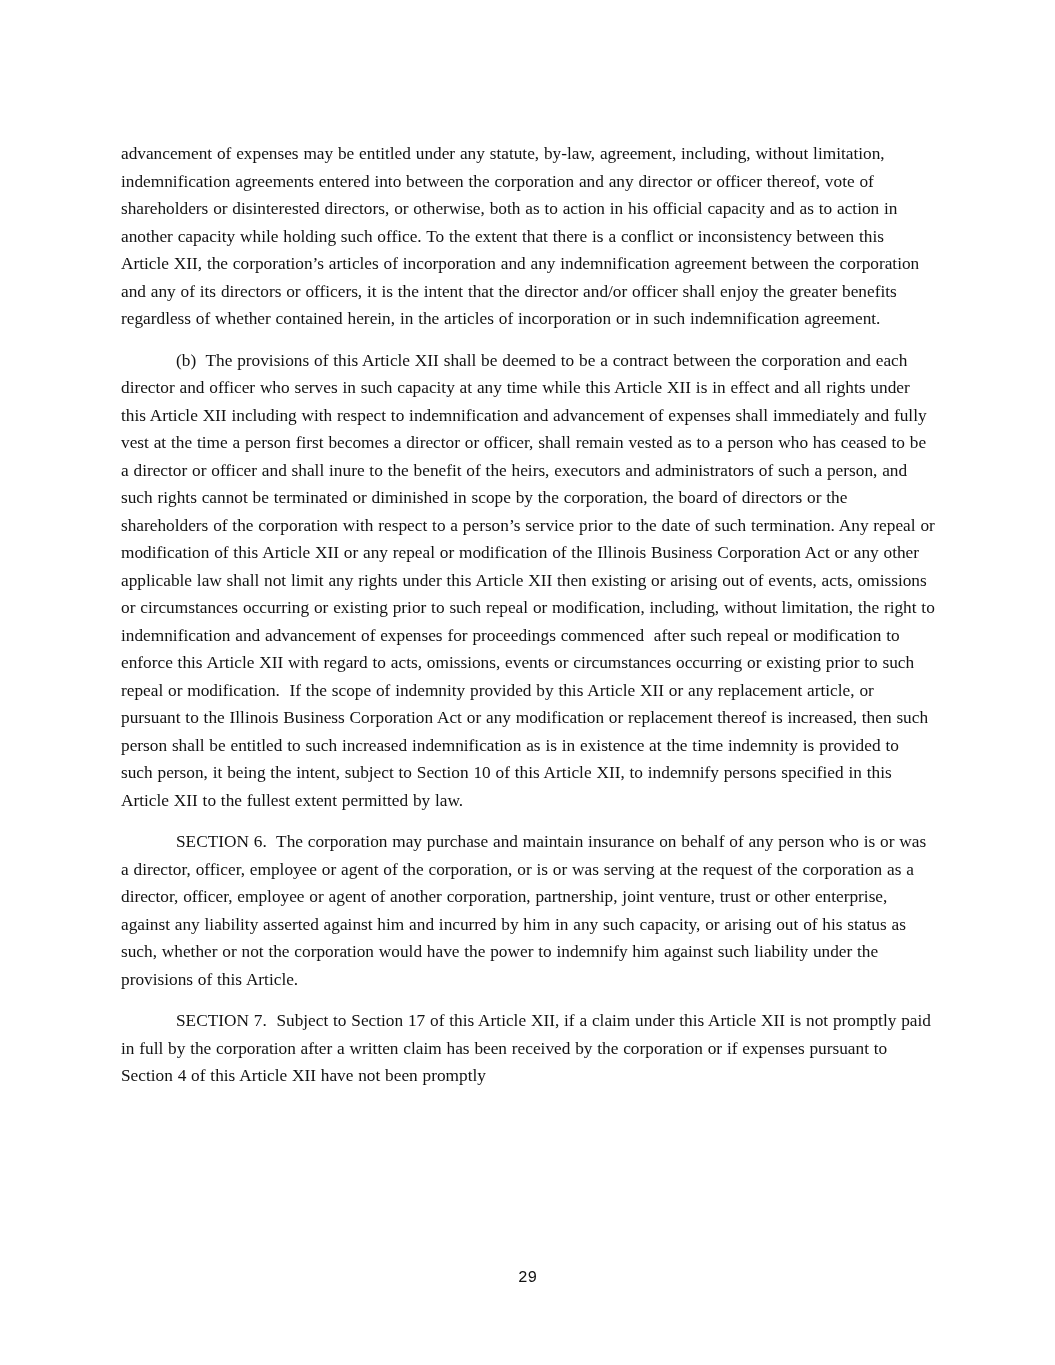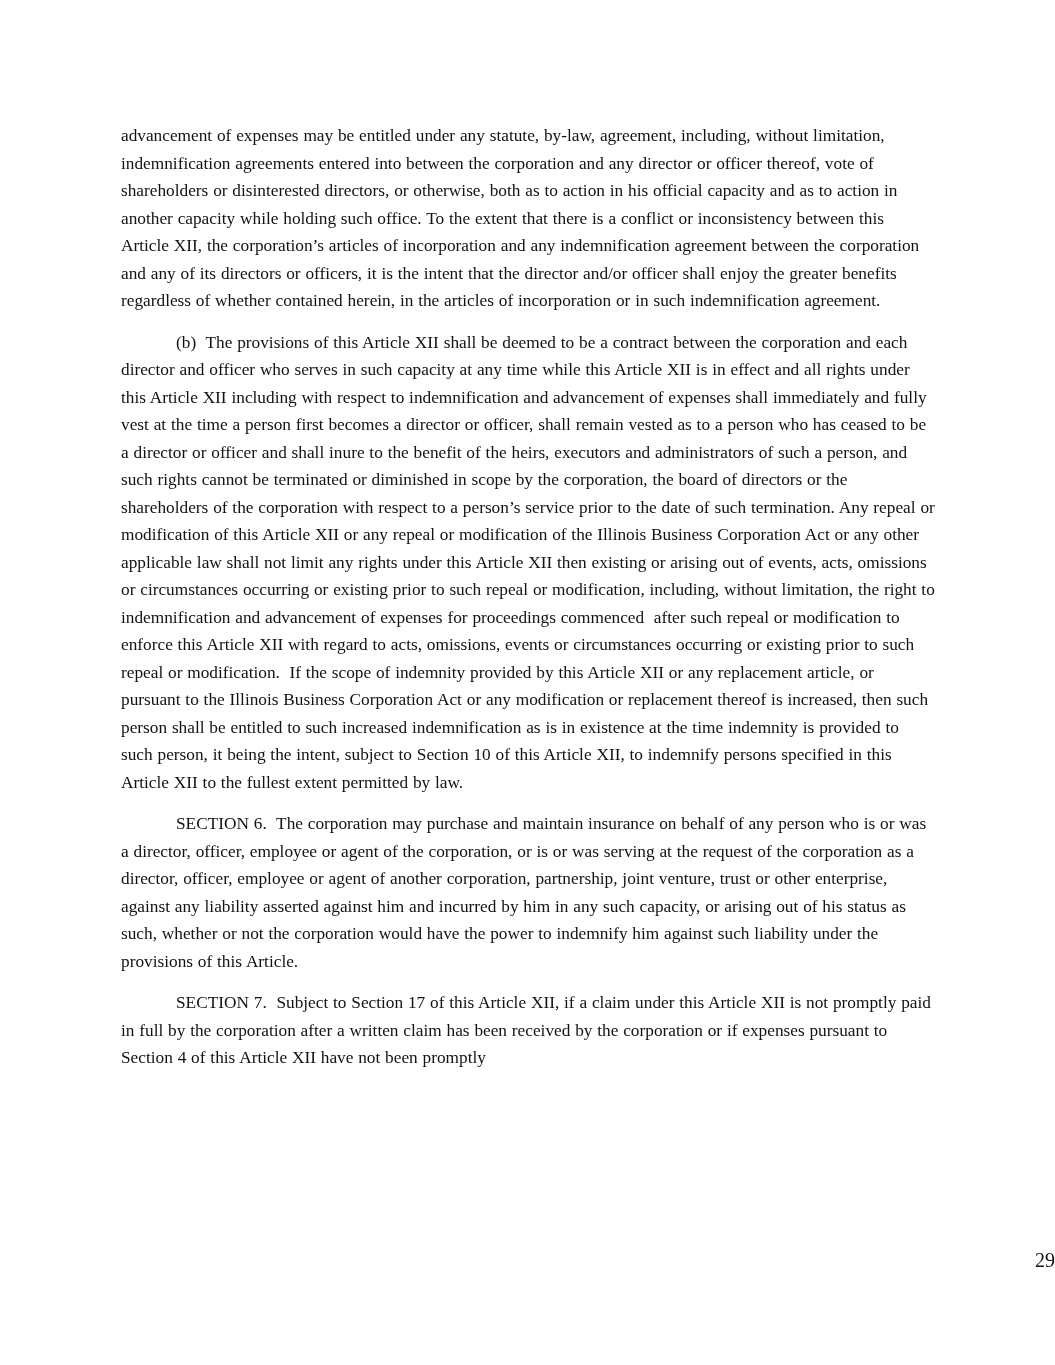--- a/index.html
+++ b/index.html
@@ -1,15 +1,15 @@
 <!DOCTYPE html>
 <html><head>
 <meta charset="utf-8">
 <style>
-  * { box-sizing: border-box; }
+  * { box-sizing: border-box; margin-top: 18px; }
   html, body {
     margin: 0;
     padding: 0;
   }
   body {
     width: 1055px;
     height: 1365px;
     background: #ffffff;
     position: relative;
     overflow: hidden;
@@ -31,23 +31,24 @@
     word-spacing: 0.5px;
   }
   .para.indent {
     text-indent: 55px;
   }
   .page-number {
     position: absolute;
     left: 0;
     top: 1247px;
     width: 1055px;
-    text-align: right;
-    font-size: 20px;
+    text-align: center;
+    font-size: 16px;
     line-height: 27.5px;
+    font-family: Liberation Mono, monospace;
   }
 </style>
 </head>
 <body>
 
 <div class="doc-body">
   <p class="para">advancement of expenses may be entitled under any statute, by-law, agreement, including, without limitation, indemnification agreements entered into between the corporation and any director or officer thereof, vote of shareholders or disinterested directors, or otherwise, both as to action in his official capacity and as to action in another capacity while holding such office. To the extent that there is a conflict or inconsistency between this Article XII, the corporation’s articles of incorporation and any indemnification agreement between the corporation and any of its directors or officers, it is the intent that the director and/or officer shall enjoy the greater benefits regardless of whether contained herein, in the articles of incorporation or in such indemnification agreement.</p>
   <p class="para indent">(b)  The provisions of this Article XII shall be deemed to be a contract between the corporation and each director and officer who serves in such capacity at any time while this Article XII is in effect and all rights under this Article XII including with respect to indemnification and advancement of expenses shall immediately and fully vest at the time a person first becomes a director or officer, shall remain vested as to a person who has ceased to be a director or officer and shall inure to the benefit of the heirs, executors and administrators of such a person, and such rights cannot be terminated or diminished in scope by the corporation, the board of directors or the shareholders of the corporation with respect to a person’s service prior to the date of such termination. Any repeal or modification of this Article XII or any repeal or modification of the Illinois Business Corporation Act or any other applicable law shall not limit any rights under this Article XII then existing or arising out of events, acts, omissions or circumstances occurring or existing prior to such repeal or modification, including, without limitation, the right to indemnification and advancement of expenses for proceedings commenced  after such repeal or modification to enforce this Article XII with regard to acts, omissions, events or circumstances occurring or existing prior to such repeal or modification.  If the scope of indemnity provided by this Article XII or any replacement article, or pursuant to the Illinois Business Corporation Act or any modification or replacement thereof is increased, then such person shall be entitled to such increased indemnification as is in existence at the time indemnity is provided to such person, it being the intent, subject to Section 10 of this Article XII, to indemnify persons specified in this Article XII to the fullest extent permitted by law.</p>
   <p class="para indent">SECTION 6.  The corporation may purchase and maintain insurance on behalf of any person who is or was a director, officer, employee or agent of the corporation, or is or was serving at the request of the corporation as a director, officer, employee or agent of another corporation, partnership, joint venture, trust or other enterprise, against any liability asserted against him and incurred by him in any such capacity, or arising out of his status as such, whether or not the corporation would have the power to indemnify him against such liability under the provisions of this Article.</p>
   <p class="para indent">SECTION 7.  Subject to Section 17 of this Article XII, if a claim under this Article XII is not promptly paid in full by the corporation after a written claim has been received by the corporation or if expenses pursuant to Section 4 of this Article XII have not been promptly</p>

